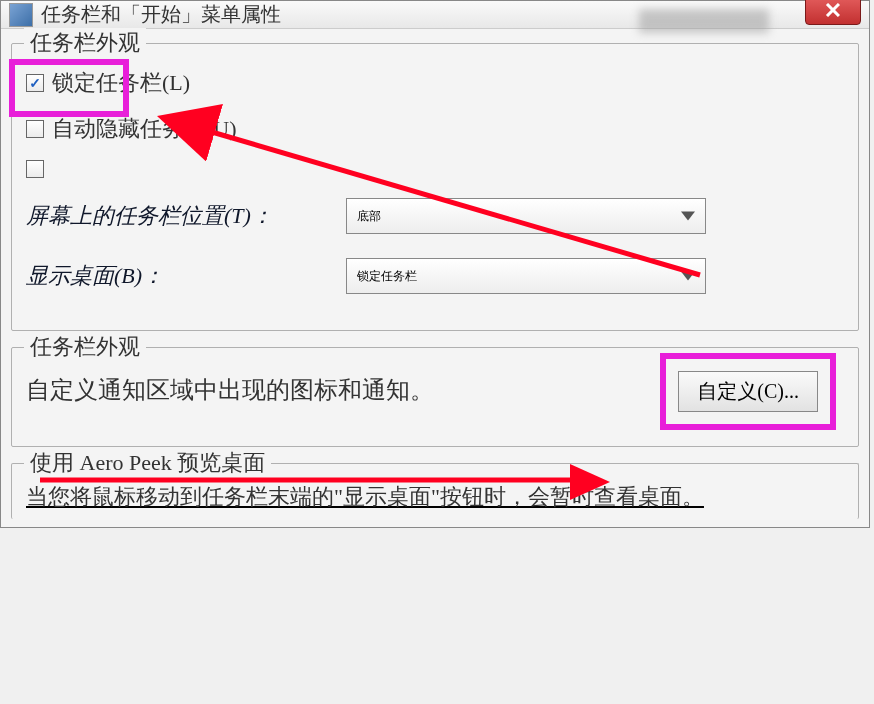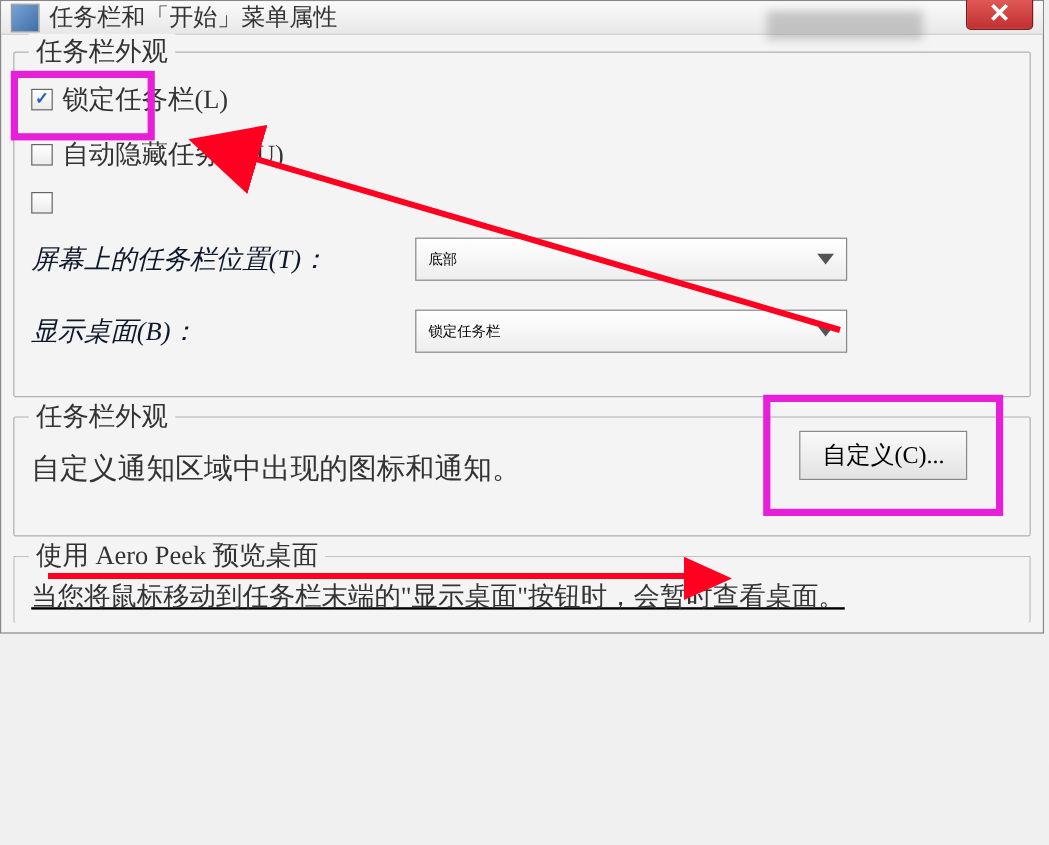--- a/index.html
+++ b/index.html
@@ -27,21 +27,21 @@
     .cbox.checked::after { content: "✓"; color: #2060c0; font-size: 14px; font-weight: bold; }
     .cbox-label { font-size: 22px; color: #333; }
     
     .form-row { display: flex; align-items: center; padding: 12px 0; }
     .form-label { flex: 0 0 320px; font-size: 22px; color: #0f172a; font-style: italic; }
     .select { flex: 1; max-width: 360px; height: 36px; border: 1px solid #888; background: linear-gradient(#fff, #ededed); padding: 4px 10px; font-size: 12px; position: relative; display: flex; align-items: center; }
     .select::after { content: ""; position: absolute; right: 10px; top: 50%; transform: translateY(-50%); width: 0; height: 0; border-left: 7px solid transparent; border-right: 7px solid transparent; border-top: 9px solid #555; }
     
     .notify-text { font-size: 24px; color: #333; margin-top: 10px; }
     
-    .customize-wrap { position: absolute; right: 22px; bottom: 16px; padding: 24px; border: 6px solid #e81fd9; }
+    .customize-wrap { position: absolute; right: 22px; bottom: 16px; padding: 12px; border: 6px solid #e81fd9; }
     .customize-btn { border: 1px solid #888; background: linear-gradient(#fafafa, #e2e2e2); padding: 6px 18px; font-size: 20px; cursor: pointer; }
     
     .aero-text { font-size: 22px; color: #333; line-height: 1.5; }
     
     .arrow-svg { position: absolute; pointer-events: none; z-index: 5; }
   </style>
 </head>
 <body>
 
 <div class="window">

